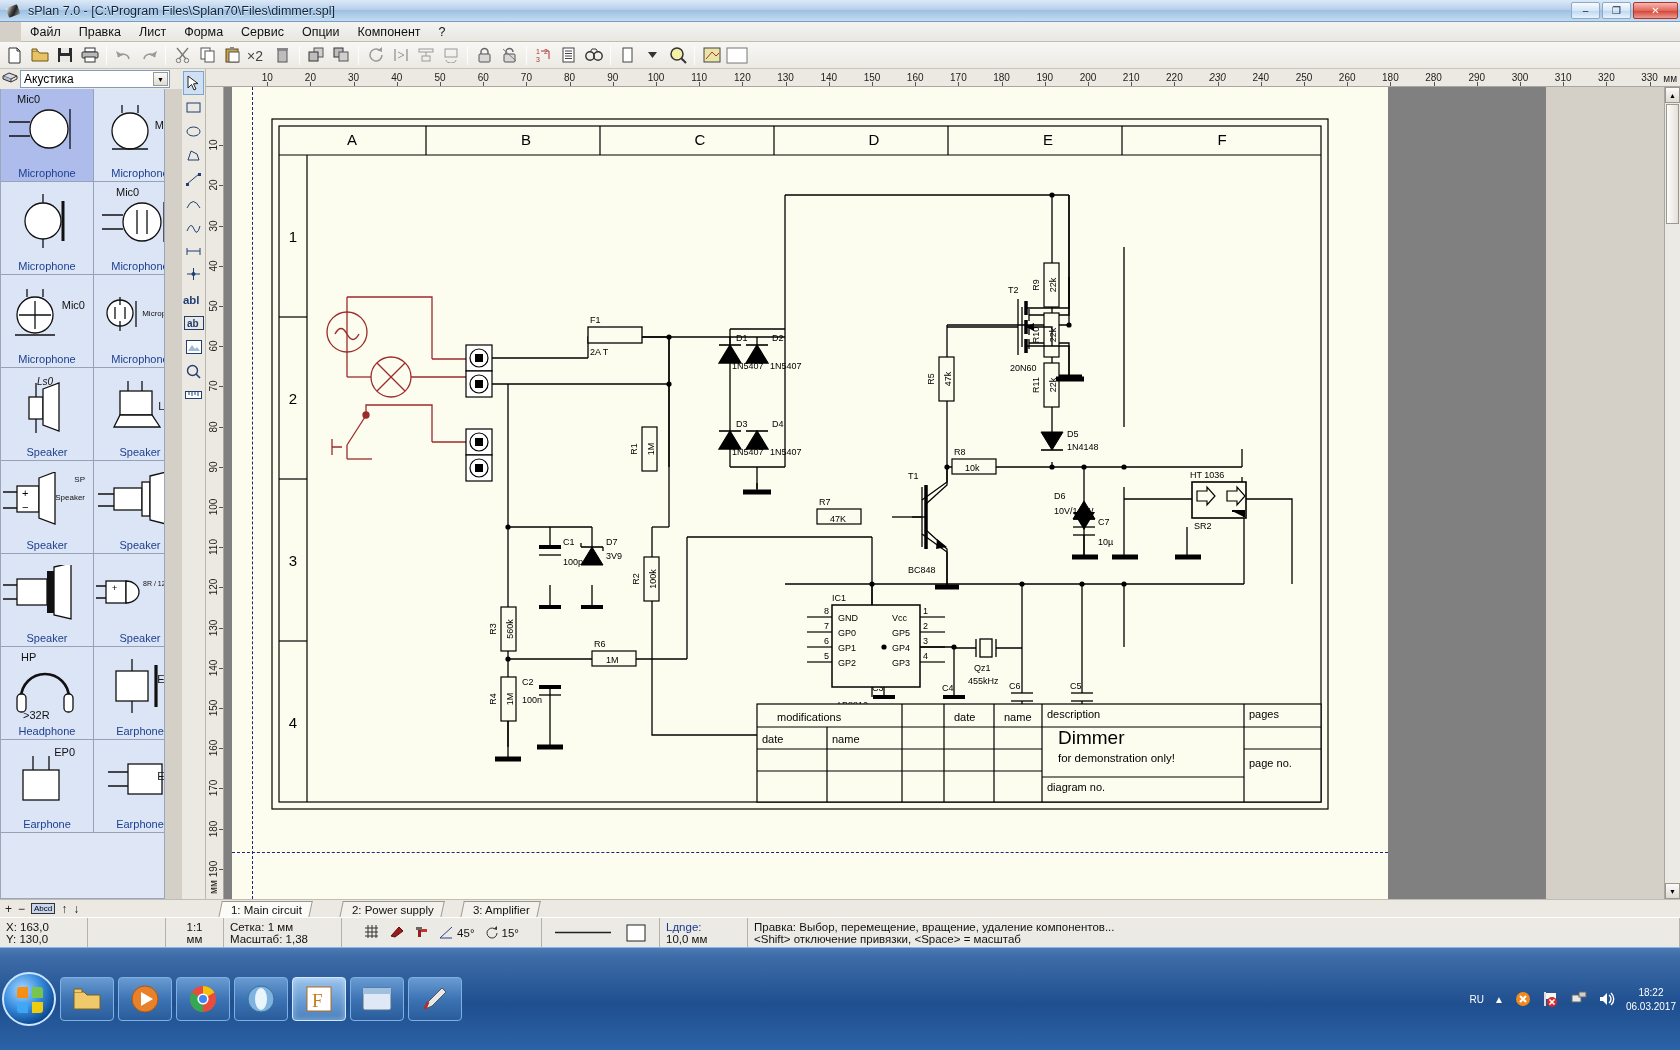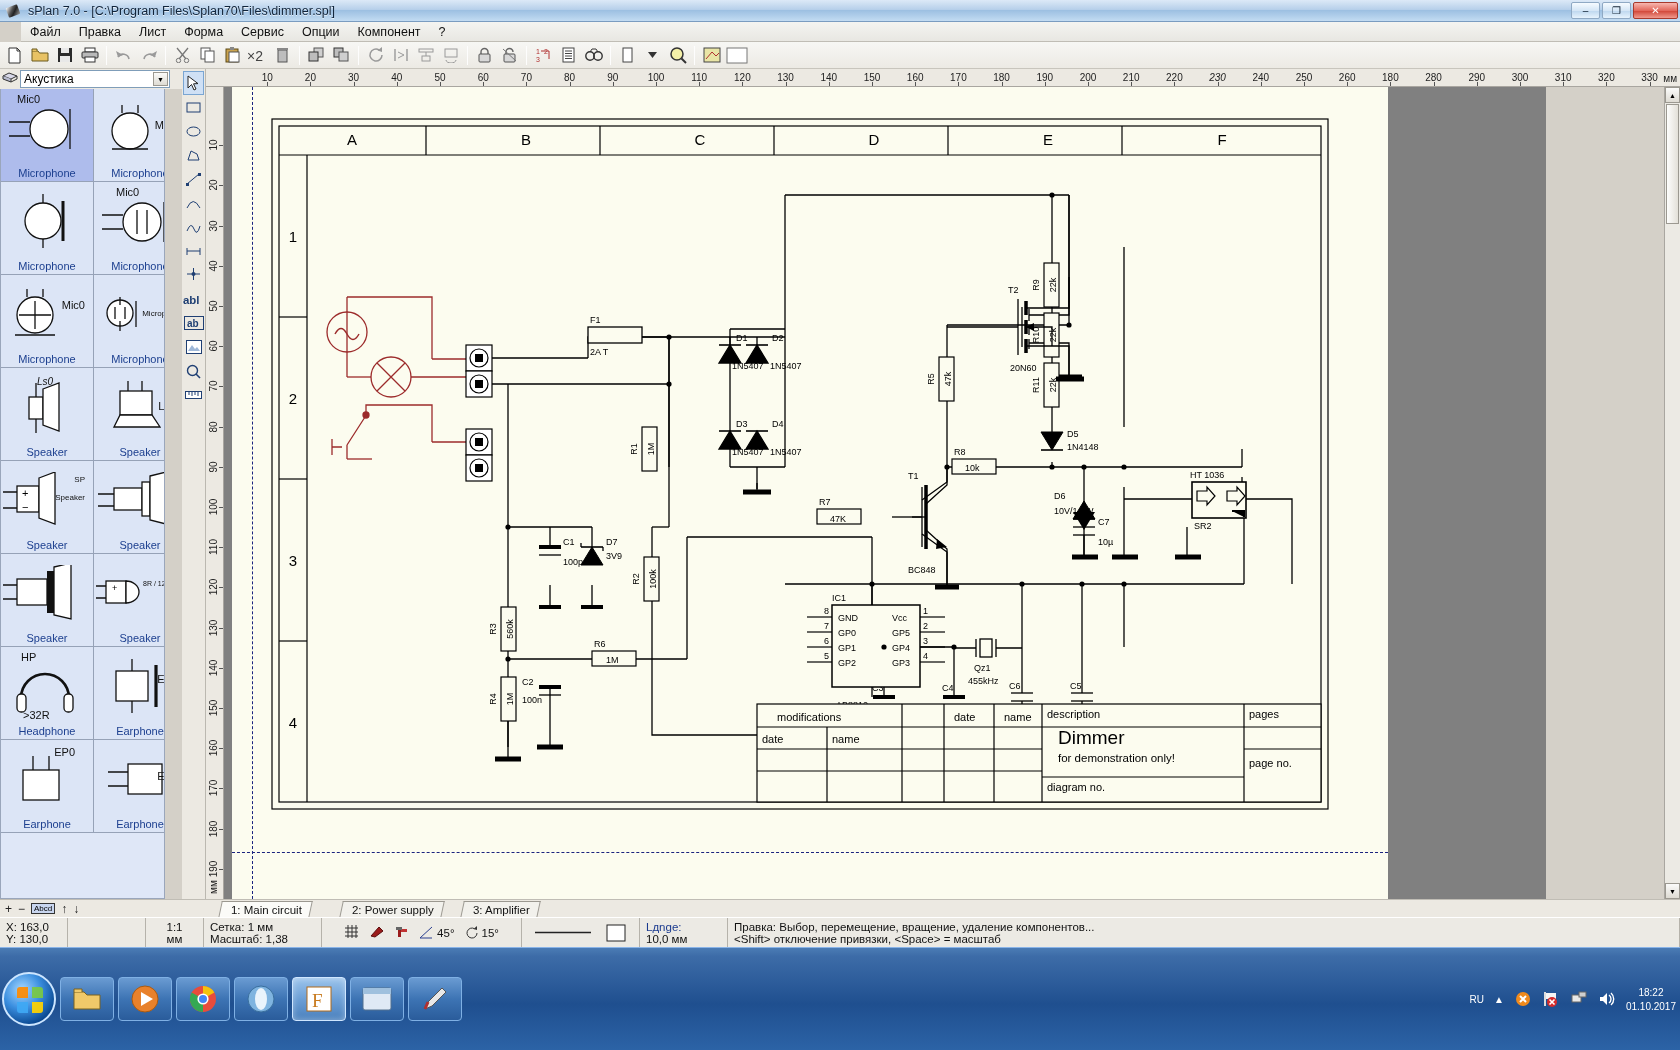--- a/index.html
+++ b/index.html
@@ -1370,21 +1370,21 @@
       <div class="lt">↓</div>
     </div>
 
   <div class="tabstrip" id="tabstrip">
       <div class="tab active" style="left: 14px;"><span>1: Main circuit</span></div>
       <div class="tab" style="left: 135px;"><span>2: Power supply</span></div>
       <div class="tab" style="left: 256px;"><span>3: Amplifier</span></div>
     </div>
 
   <div class="statusbar">
-    <div class="sbcell" style="width:68px">
+    <div class="sbcell" style="width:88px">
       <span>X: 163,0</span>
       <span>Y: 130,0</span>
     </div>
     <div class="sbcell" style="width:78px"></div>
     <div class="sbcell" style="width:58px;align-items:center">
       <span>1:1</span>
       <span>мм</span>
     </div>
     <div class="sbcell" style="width:118px">
       <span>Сетка: 1 мм</span>
@@ -1518,17 +1518,17 @@
       </span>
       <span>
         <svg width="18" height="18" viewBox="0 0 18 18">
             <path d="M2 7 L5 7 L9 3 L9 15 L5 11 L2 11 Z" fill="#fff"></path>
             <path d="M11 5 a5 5 0 0 1 0 8" stroke="#fff" fill="none" stroke-width="1.4"></path>
             <path d="M13 3 a8 8 0 0 1 0 12" stroke="#fff" fill="none" stroke-width="1.4"></path>
           </svg>
       </span>
       <span class="clock">
         <span>18:22</span><br>
-        <span>01.10.2017</span>
+        <span>06.03.2017</span>
       </span>
     </div>
   </div>
 </div>
 
 </body></html>

